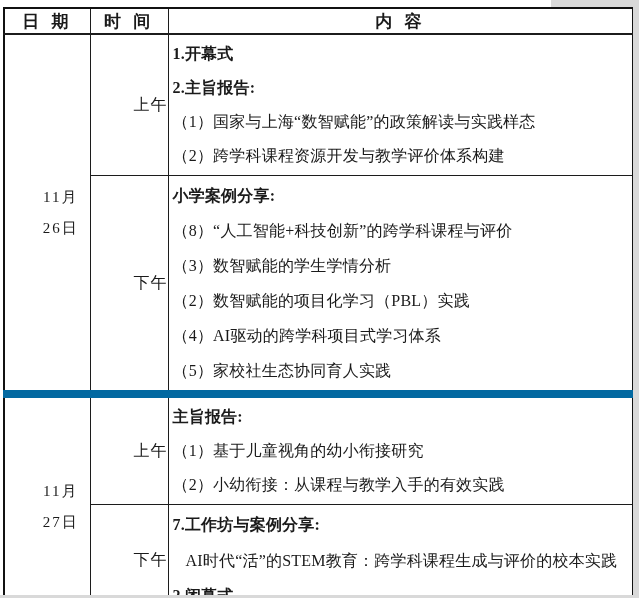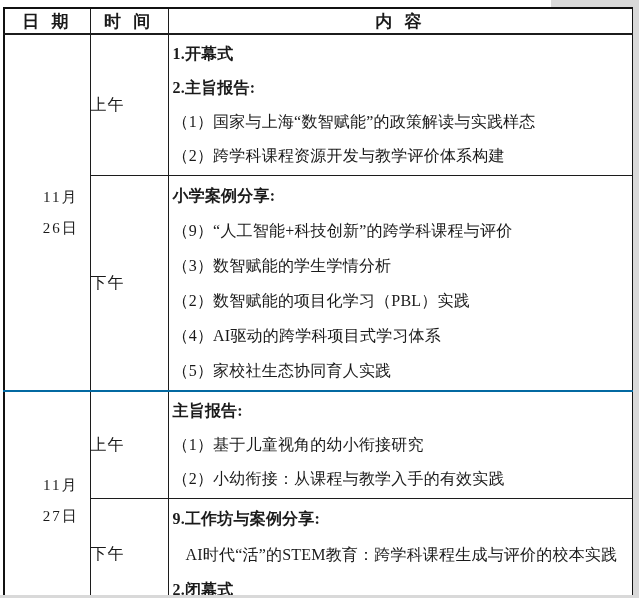--- a/index.html
+++ b/index.html
@@ -31,30 +31,30 @@
   .schedule { border: 2px solid #111; }
   tr.header-row th {
     height: 26px;
     font-size: 17px;
     font-weight: bold;
     text-align: center;
     letter-spacing: 4px;
     border-bottom-width: 2px;
     padding: 0;
   }
-  tr.section-start td { border-top: 2px solid #0369a1; }
+  tr.section-start td { border-top: 8px solid #0369a1; }
   td.date-cell {
     text-align: center;
     font-size: 15px;
     letter-spacing: 2px;
     padding-left: 27px;
   }
   td.date-cell .date-line { line-height: 31px; }
   td.time-cell {
-    text-align: left;
+    text-align: right;
     font-size: 16px;
     letter-spacing: 1px;
   }
   td.content-cell {
     padding: 2px 4px 2px 4px;
     font-size: 16px;
   }
   .row-s1-am  { height: 139px; }
   .row-s1-pm  { height: 212px; }
   .row-s2-am  { height: 104px; }
@@ -106,21 +106,21 @@
         <div class="line bold">2.主旨报告:</div>
         <div class="line">（1）国家与上海“数智赋能”的政策解读与实践样态</div>
         <div class="line">（2）跨学科课程资源开发与教学评价体系构建</div>
       </td>
     </tr>
 
     <tr class="row-s1-pm">
       <td class="time-cell">下午</td>
       <td class="content-cell">
         <div class="line bold">小学案例分享:</div>
-        <div class="line">（9）“人工智能+科技创新”的跨学科课程与评价</div>
+        <div class="line">（8）“人工智能+科技创新”的跨学科课程与评价</div>
         <div class="line">（3）数智赋能的学生学情分析</div>
         <div class="line">（2）数智赋能的项目化学习（PBL）实践</div>
         <div class="line">（4）AI驱动的跨学科项目式学习体系</div>
         <div class="line">（5）家校社生态协同育人实践</div>
       </td>
     </tr>
 
     <tr class="row-s2-am section-start">
       <td class="date-cell" rowspan="2">
         <div class="date-line">11月</div>
@@ -130,21 +130,21 @@
       <td class="content-cell">
         <div class="line bold">主旨报告:</div>
         <div class="line">（1）基于儿童视角的幼小衔接研究</div>
         <div class="line">（2）小幼衔接：从课程与教学入手的有效实践</div>
       </td>
     </tr>
 
     <tr class="row-s2-pm">
       <td class="time-cell">下午</td>
       <td class="content-cell">
-        <div class="line bold">9.工作坊与案例分享:</div>
+        <div class="line bold">7.工作坊与案例分享:</div>
         <div class="line indent">AI时代“活”的STEM教育：跨学科课程生成与评价的校本实践</div>
         <div class="line bold">2.闭幕式</div>
       </td>
     </tr>
   </tbody>
     </table>
 </div>
 <div class="edge-right"></div>
 <div class="edge-bottom"></div>
 

